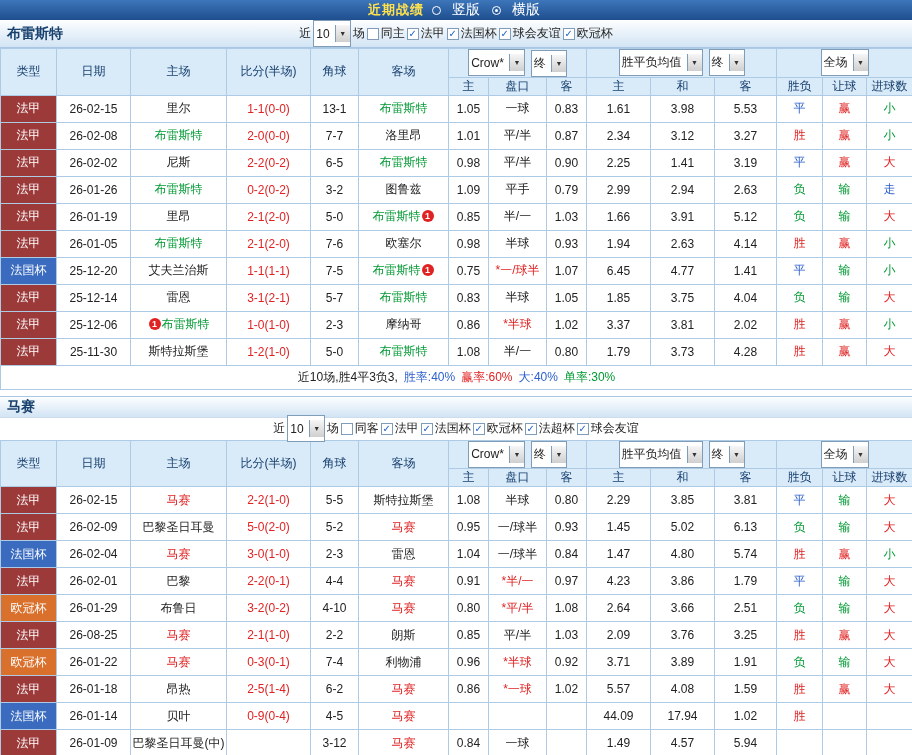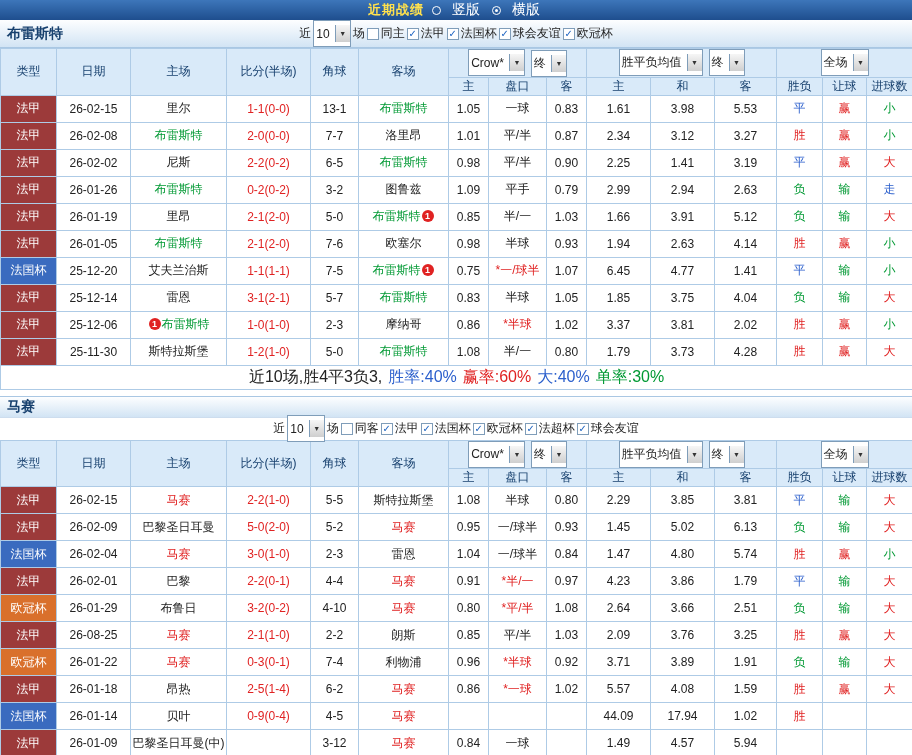--- a/index.html
+++ b/index.html
@@ -37,21 +37,21 @@
     font-size:10px;line-height:10px;text-align:center;color:#1b62c0;font-weight:bold;
     vertical-align:-2px;margin:0 2px 0 5px}
   .cb-label{margin-right:2px}
   
   table{border-collapse:collapse;table-layout:fixed;width:912px}
   th,td{border:1px solid #aecbe6;text-align:center;overflow:hidden;white-space:nowrap}
   thead th{background:#d9eaf9;color:#17406e;font-weight:normal;font-size:12px}
   tr.h1 th{height:27px}
   tr.h2 th{height:17px}
   tbody td{height:27px;font-size:12px;background:#fff}
-  tfoot td{height:24px;font-size:16px;background:#fff}
+  tfoot td{height:24px;font-size:12px;background:#fff}
   td.lg{color:#fff}
   .lg-l1{background:#9c3a3a}
   .lg-l2{background:#3a6bbf}
   .lg-l3{background:#d9702c}
   .c-red{color:#e02222}
   .c-green{color:#009933}
   .c-blue{color:#2b5fcc}
   .badge{display:inline-block;width:12px;height:12px;line-height:12px;background:#e02222;
     color:#fff;font-size:9px;border-radius:50%;margin:0 1px;font-weight:bold;vertical-align:1px}
   .summary-part{margin:0 3px}

